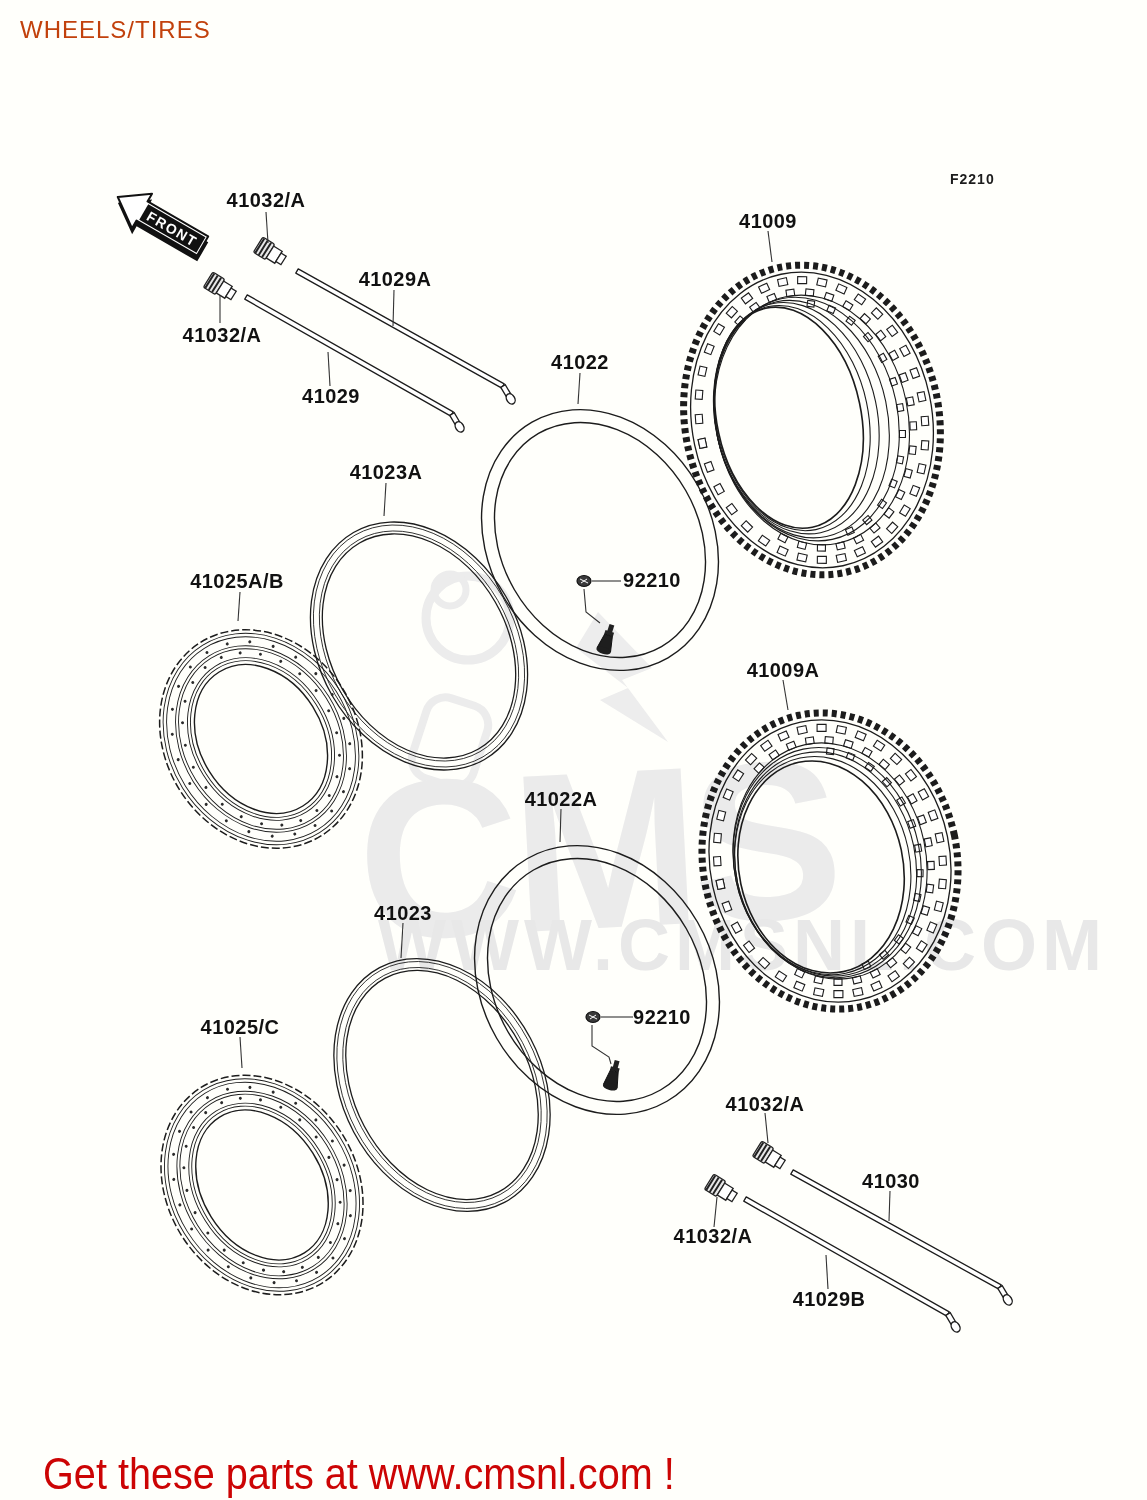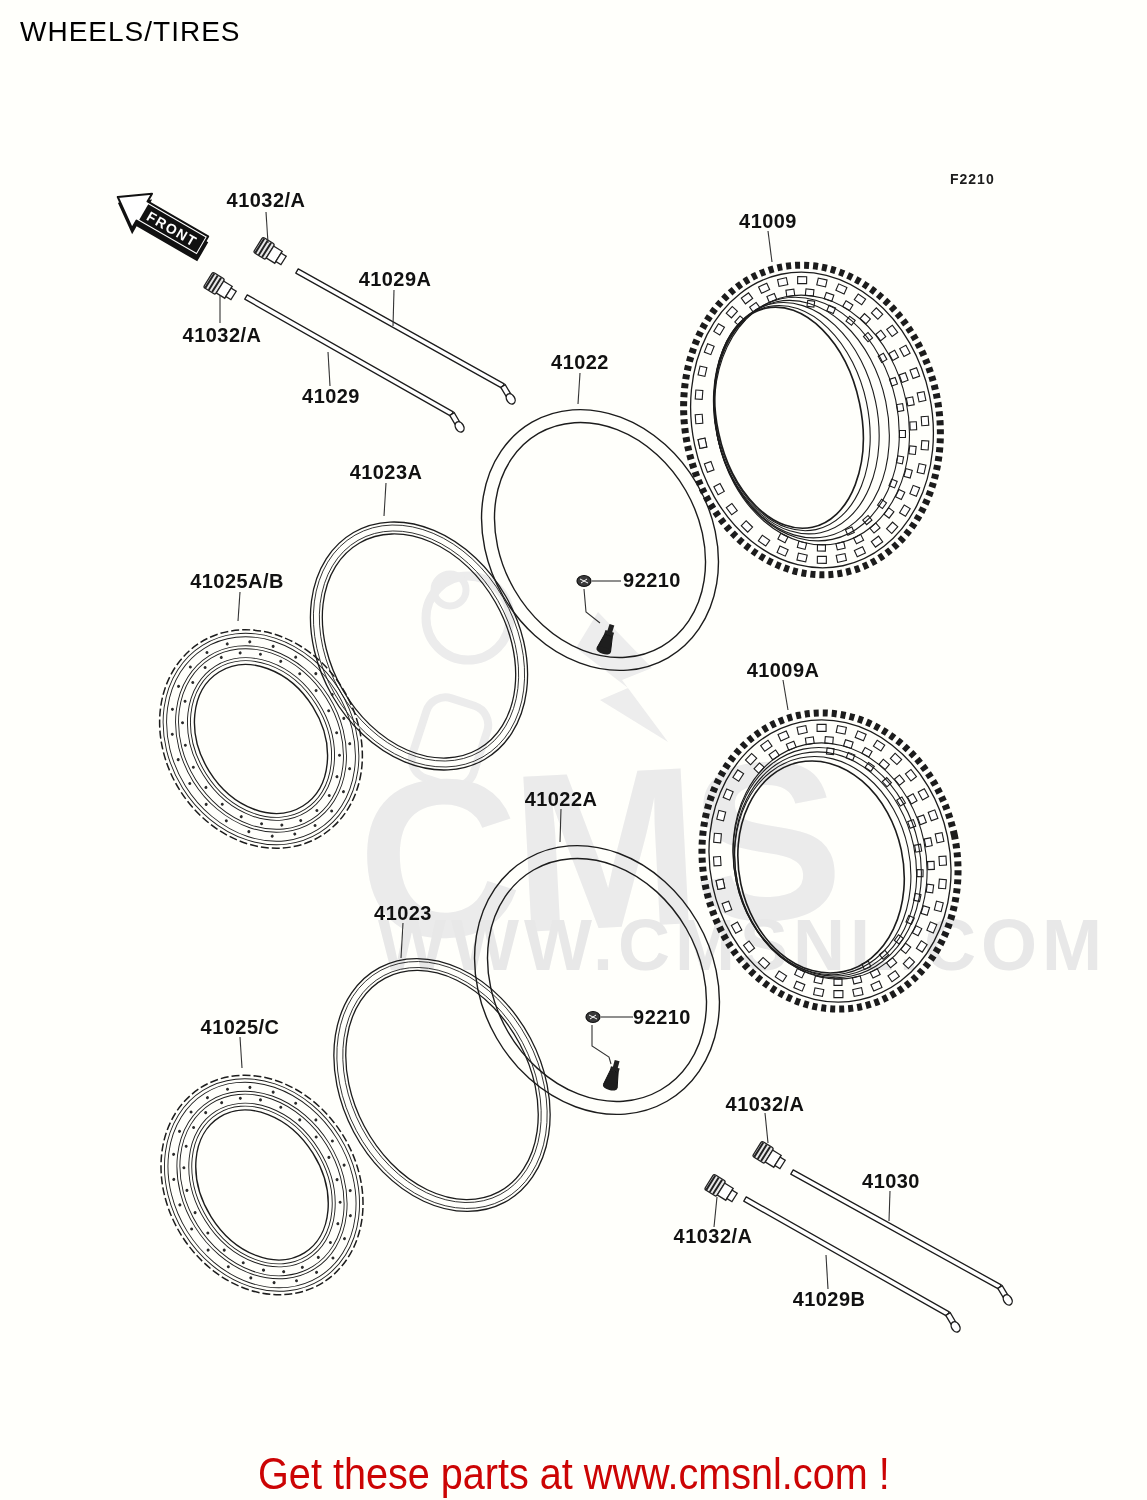--- a/index.html
+++ b/index.html
@@ -1,26 +1,26 @@
 <!DOCTYPE html>
 <html><head>
 <meta charset="utf-8">
 <style>
   html,body{margin:0;padding:0;background:#fffffb;}
   .page{position:relative;width:1147px;height:1500px;background:#fffffb;overflow:hidden;
         font-family:"Liberation Sans",sans-serif;}
-  .page-title{position:absolute;left:20px;top:16px;font-size:28px;color:#000000;
+  .page-title{position:absolute;left:20px;top:16px;font-size:24px;color:#c2410c;
               letter-spacing:1px;white-space:nowrap;}
   .fig-code{position:absolute;left:950px;top:171px;font-size:14px;font-weight:bold;
             color:#1c1c1c;letter-spacing:1px;white-space:nowrap;text-align:right;}
   #art{position:absolute;left:0;top:0;}
   .plabel{position:absolute;transform:translate(-50%,-50%) scaleX(.95);
           font-size:21px;font-weight:bold;color:#111;white-space:nowrap;
           letter-spacing:.5px;cursor:pointer;}
-  .footer{position:absolute;left:0;top:1448px;width:100%;text-align:center;}
+  .footer{position:absolute;left:0;top:1448px;width:100%;text-align:left;}
   .footer span{display:inline-block;transform:scaleX(.88);font-size:45px;
                font-weight:500;color:#cc0404;white-space:nowrap;}
   .wm-big{font-size:225px;font-weight:bold;fill:#ebebeb;letter-spacing:-8px;}
   .wm-url{font-size:72px;font-weight:bold;fill:#e8e8e8;letter-spacing:5px;}
   .front-text{font-size:14px;font-weight:bold;fill:#ffffff;letter-spacing:1.5px;}
 </style>
 </head>
 <body>
 
 <div class="page">

